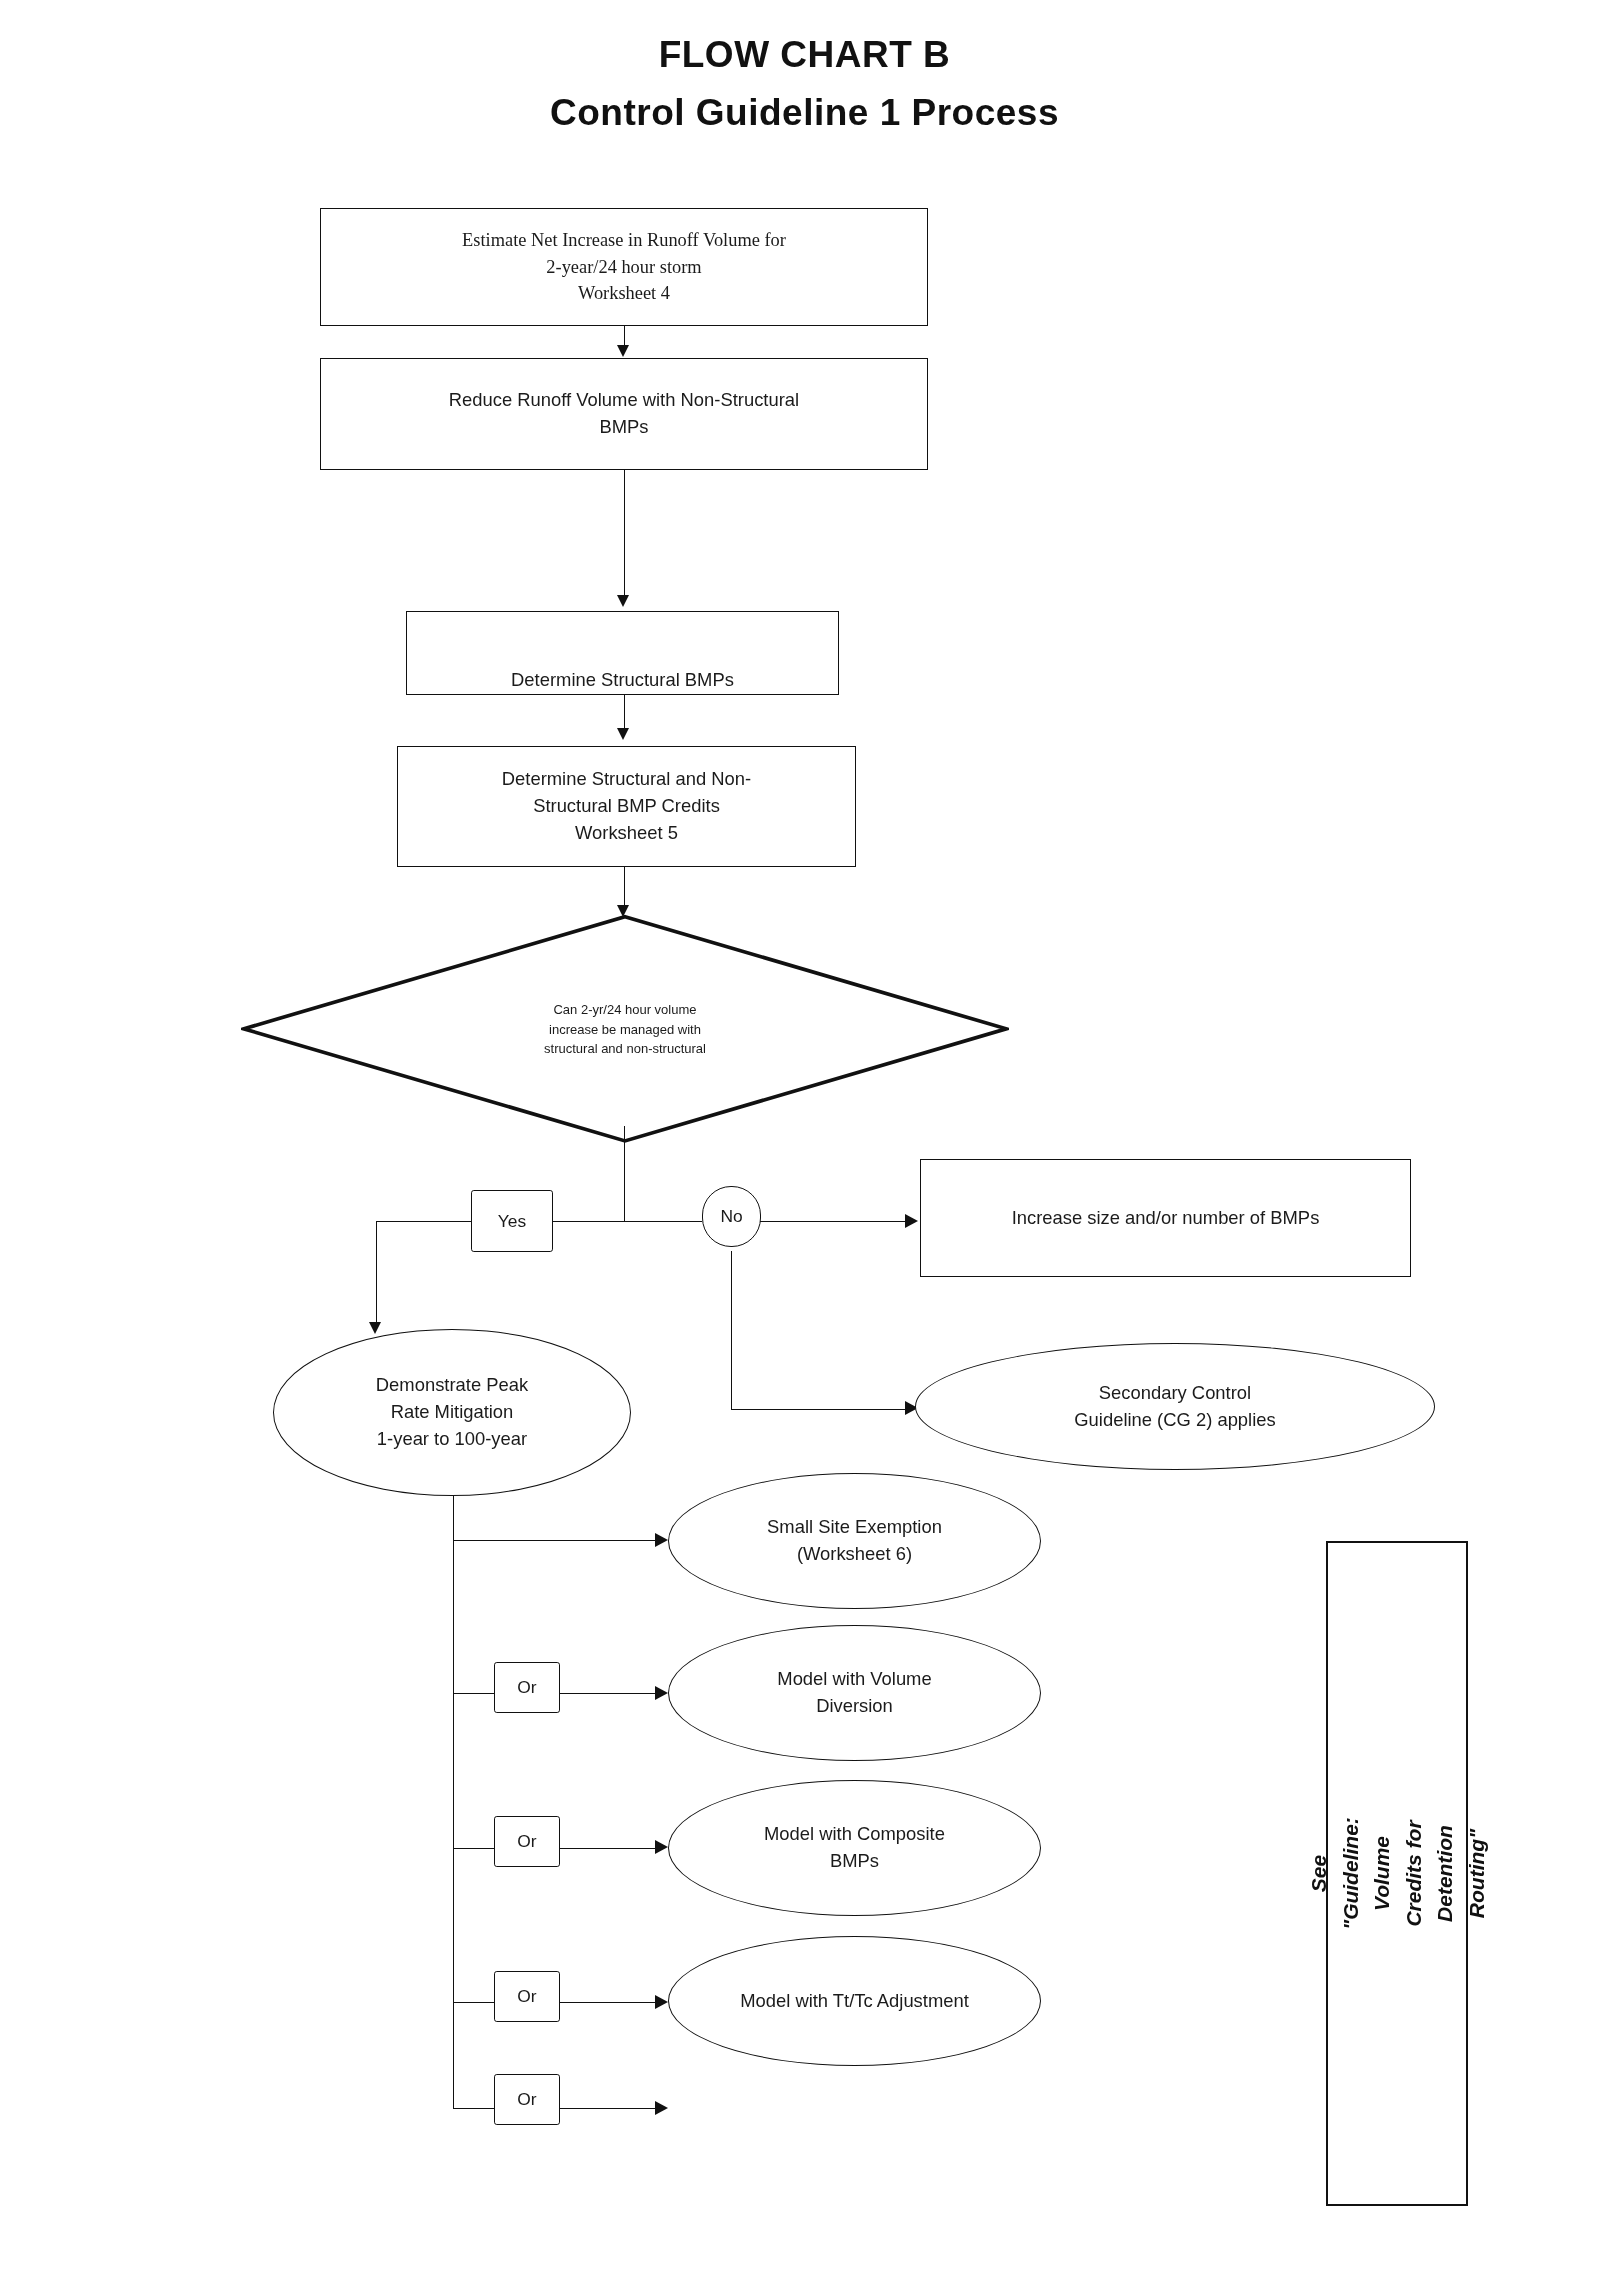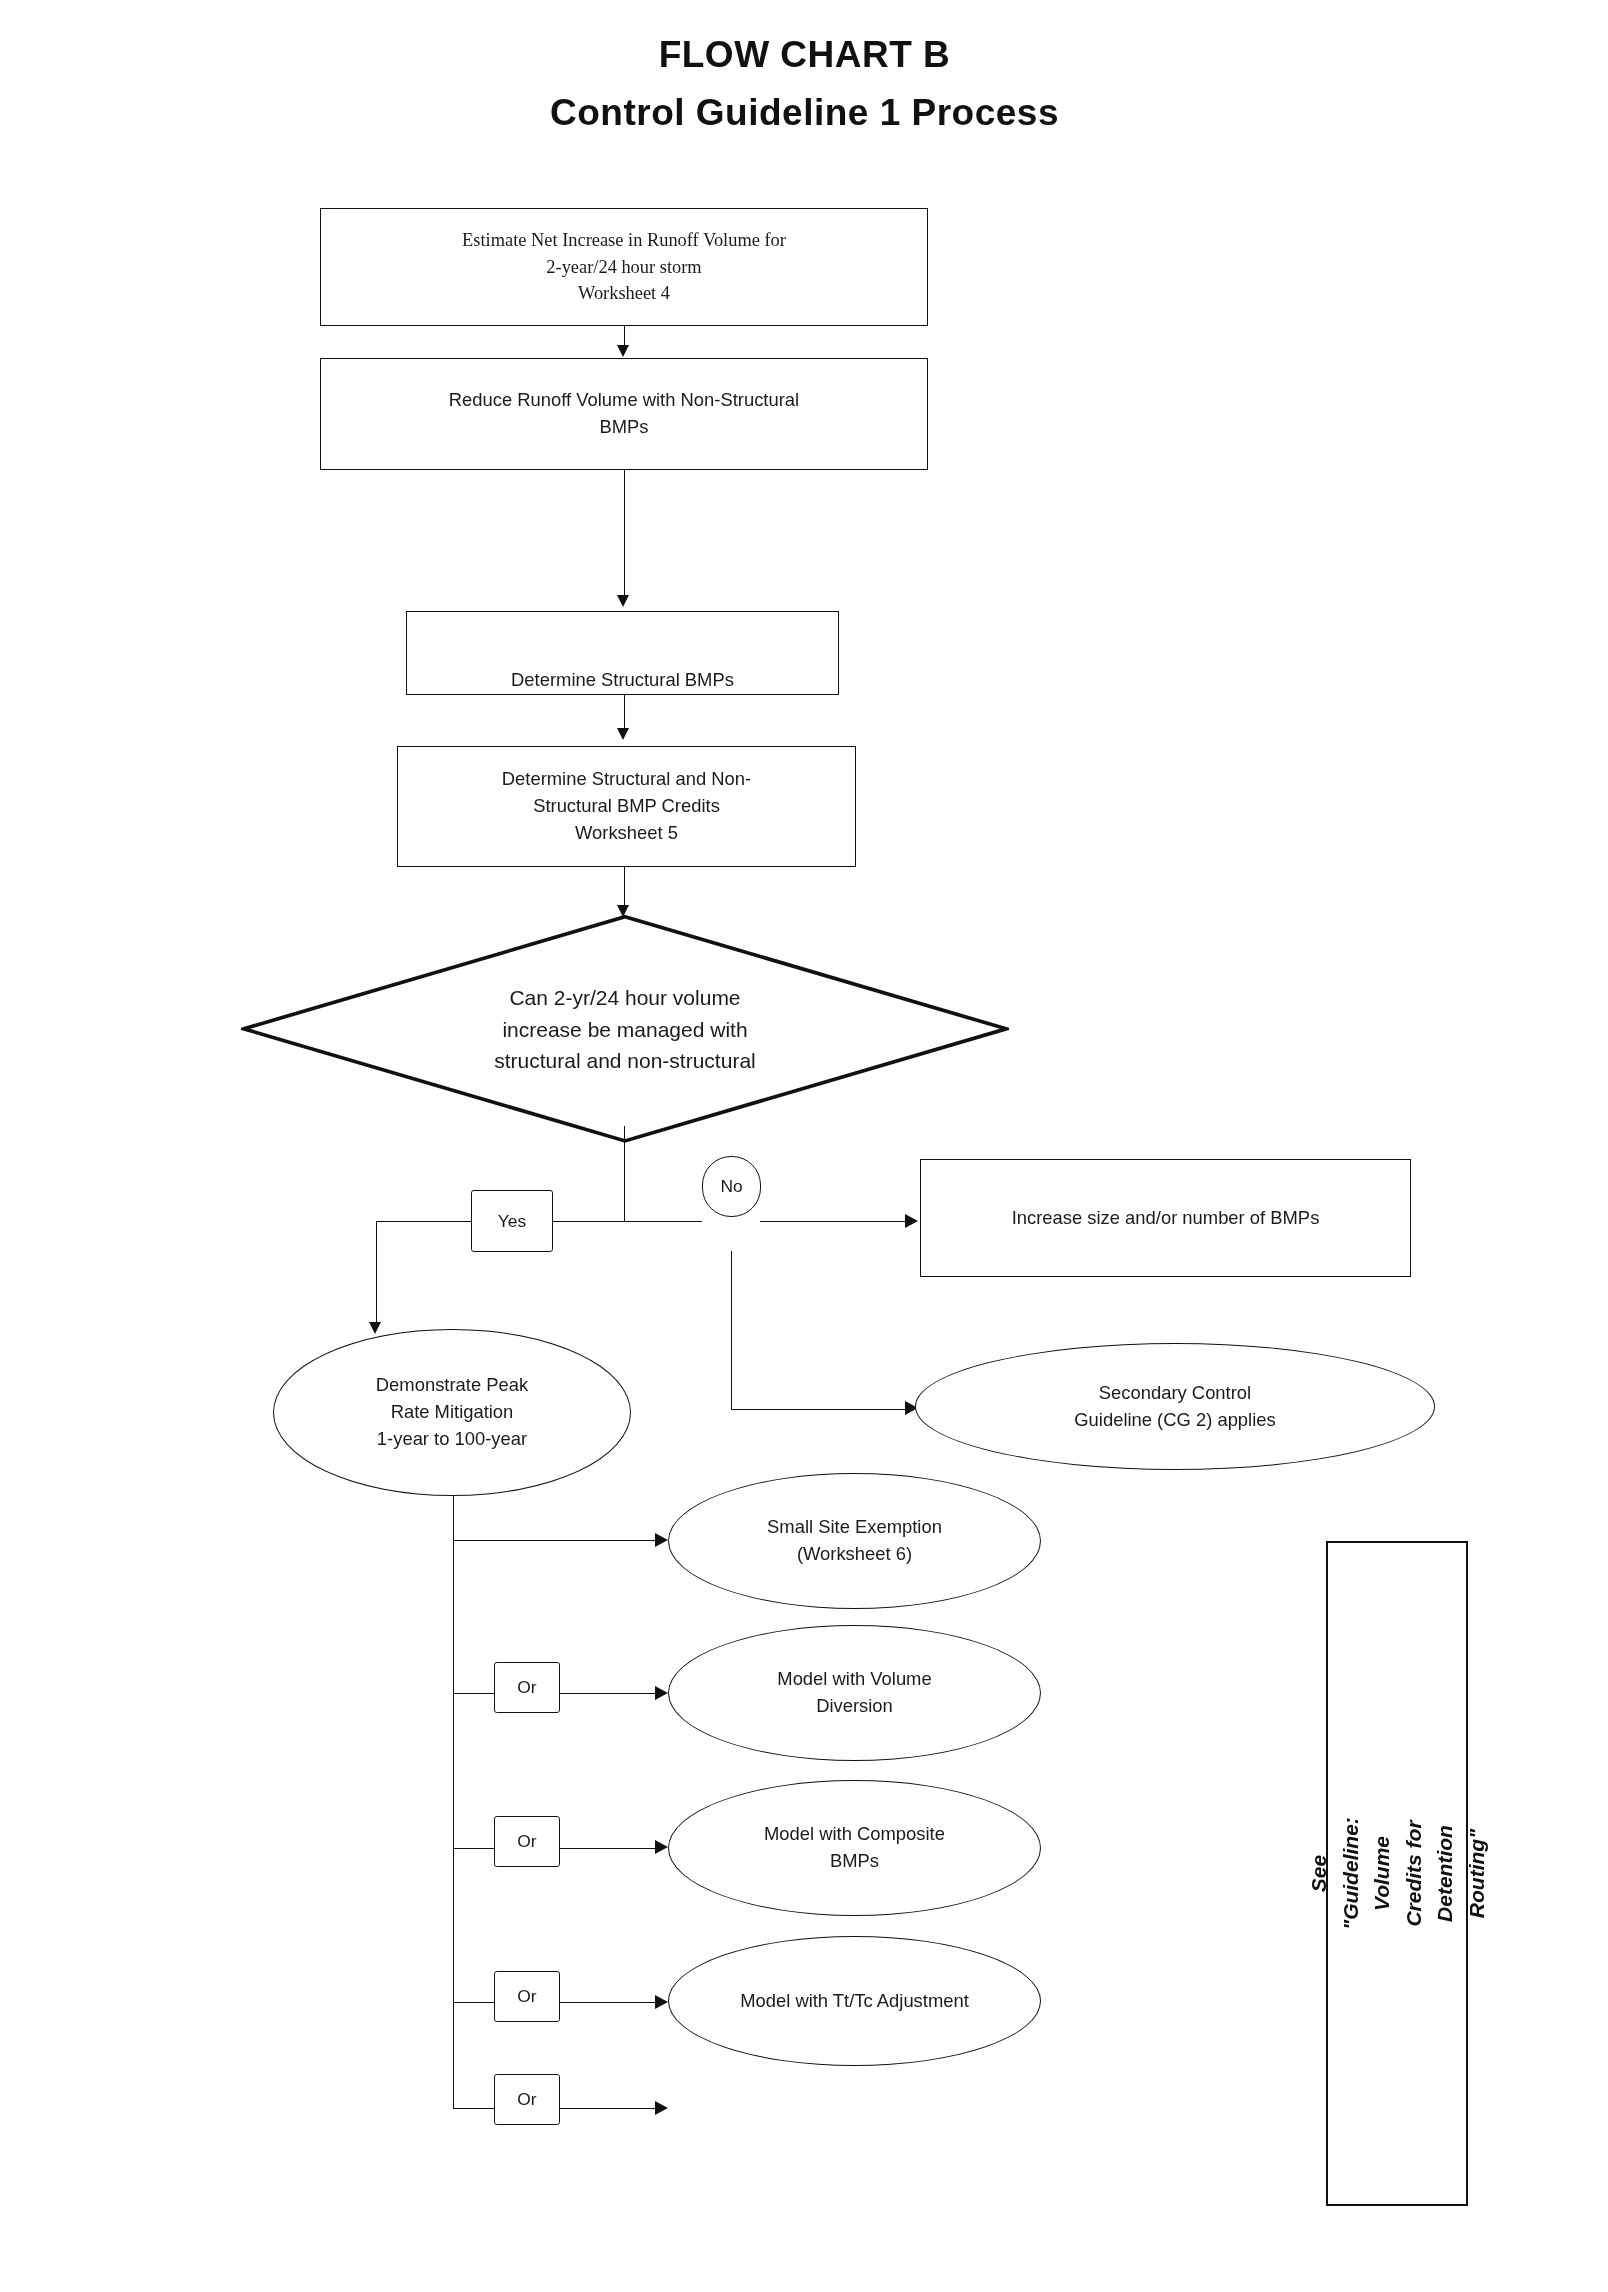--- a/index.html
+++ b/index.html
@@ -63,21 +63,21 @@
     position: absolute;
     inset: 0;
   }
   .diamond-label {
     position: absolute;
     left: 12%;
     right: 12%;
     top: 50%;
     transform: translateY(-50%);
     text-align: center;
-    font-size: 21px;
+    font-size: 13px;
     line-height: 1.5;
     white-space: pre-line;
     color: #1b1b1b;
   }
 
   
   .ellipse {
     position: absolute;
     border: 1.8px solid #111;
     border-radius: 50%;
@@ -203,21 +203,21 @@
 
   <div class="vline" style="left:624px; top:1126px; height:96px;"></div>
 
   <div class="hline" style="left:470px; top:1221px; width:154px;"></div>
   <div class="hline" style="left:624px; top:1221px; width:78px;"></div>
 
   <div class="chip" style="left:471px; top:1190px; width:82px; height:62px;">
     <span>Yes</span>
   </div>
 
-  <div class="chip" style="left:702px; top:1156px; width:59px; height:61px;border-radius:29px;">
+  <div class="chip" style="left:702px; top:1186px; width:59px; height:61px;border-radius:29px;">
     <span>No</span>
   </div>
 
   <div class="hline" style="left:376px; top:1221px; width:96px;"></div>
   <div class="vline" style="left:376px; top:1221px; height:105px;"></div>
   <div class="arrow-down" style="left:369px; top:1322px;"></div>
 
   <div class="hline" style="left:760px; top:1221px; width:147px;"></div>
   <div class="arrow-right" style="left:905px; top:1214px;"></div>
 

